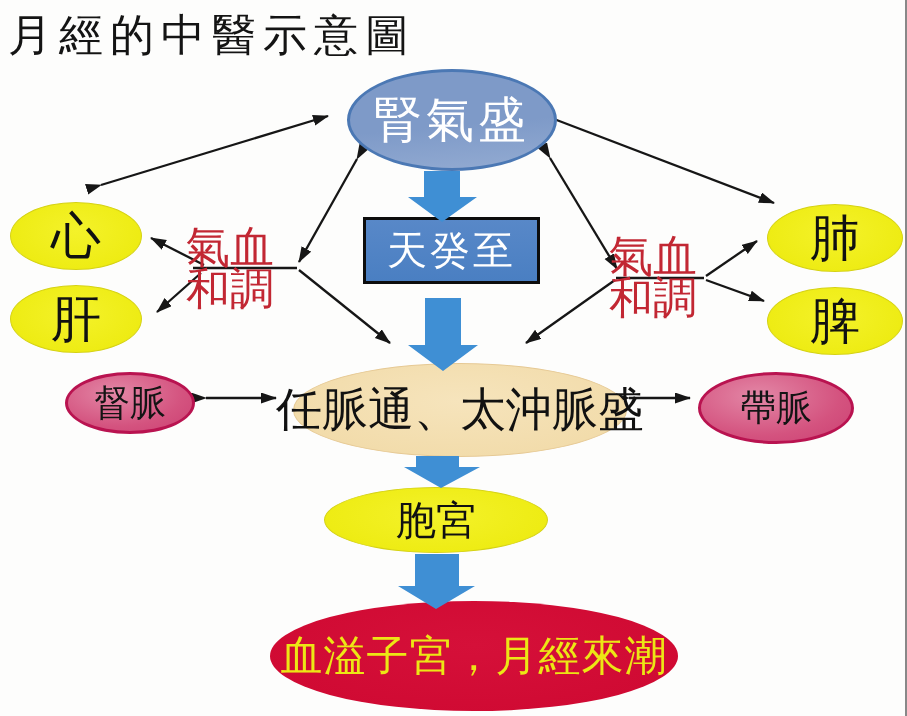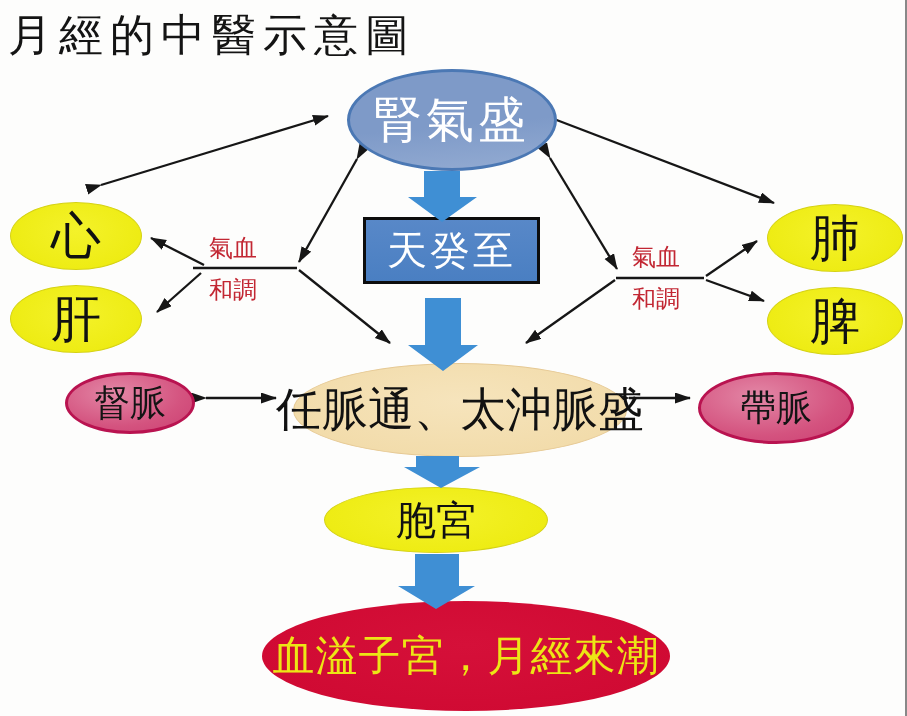--- a/index.html
+++ b/index.html
@@ -58,28 +58,28 @@
   #node-dumai{left:65px;top:372px;width:130px;height:62px;font-size:36px;}
   #node-daimai{left:698px;top:372px;width:156px;height:72px;font-size:36px;}
   #node-renchong{
     left:293px;top:363px;width:334px;height:94px;
     background:radial-gradient(ellipse at 50% 40%,#f6e4bc,var(--tan_fill,#f2dcab) 72%,#ecd09a);
     border:1px solid #e6c994;
     color:#111;font-size:46px;
   }
   #node-baogong{left:324px;top:487px;width:224px;height:66px;font-size:40px;}
   #node-outcome{
-    left:262px;top:601px;width:408px;height:110px;
+    left:270px;top:601px;width:408px;height:110px;
     background:radial-gradient(ellipse at 50% 40%,#d51039,var(--red_fill,#d00a33) 75%,#c70830);
     color:var(--outcome_text,#ece615);font-size:42px;letter-spacing:1px;
   }
 
   .qixue-label{
     position:absolute;z-index:2;color:var(--red_text,#c22733);
-    font-size:24px;line-height:42px;text-align:center;white-space:nowrap;
+    font-size:44px;line-height:42px;text-align:left;white-space:nowrap;
   }
   #label-qixue-left{left:186px;top:227px;width:94px;}
   #label-qixue-right{left:609px;top:236px;width:94px;}
 </style>
 </head>
 <body>
 
 <div id="canvas">
 
   <div id="page-title">月經的中醫示意圖</div>

